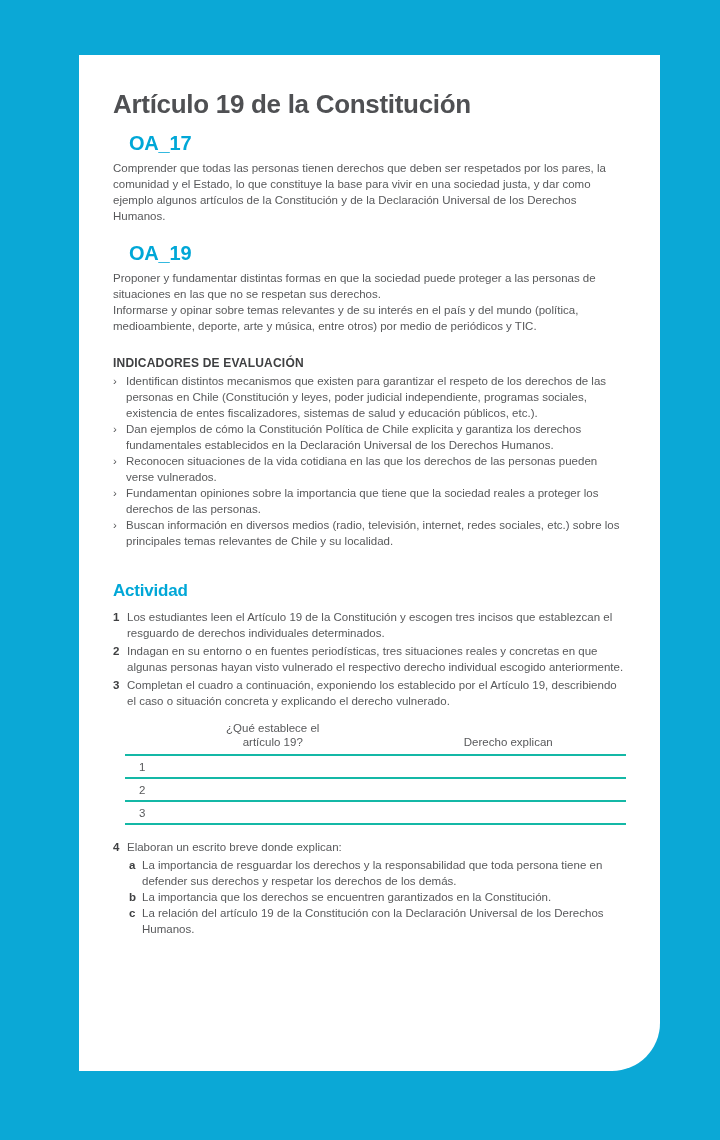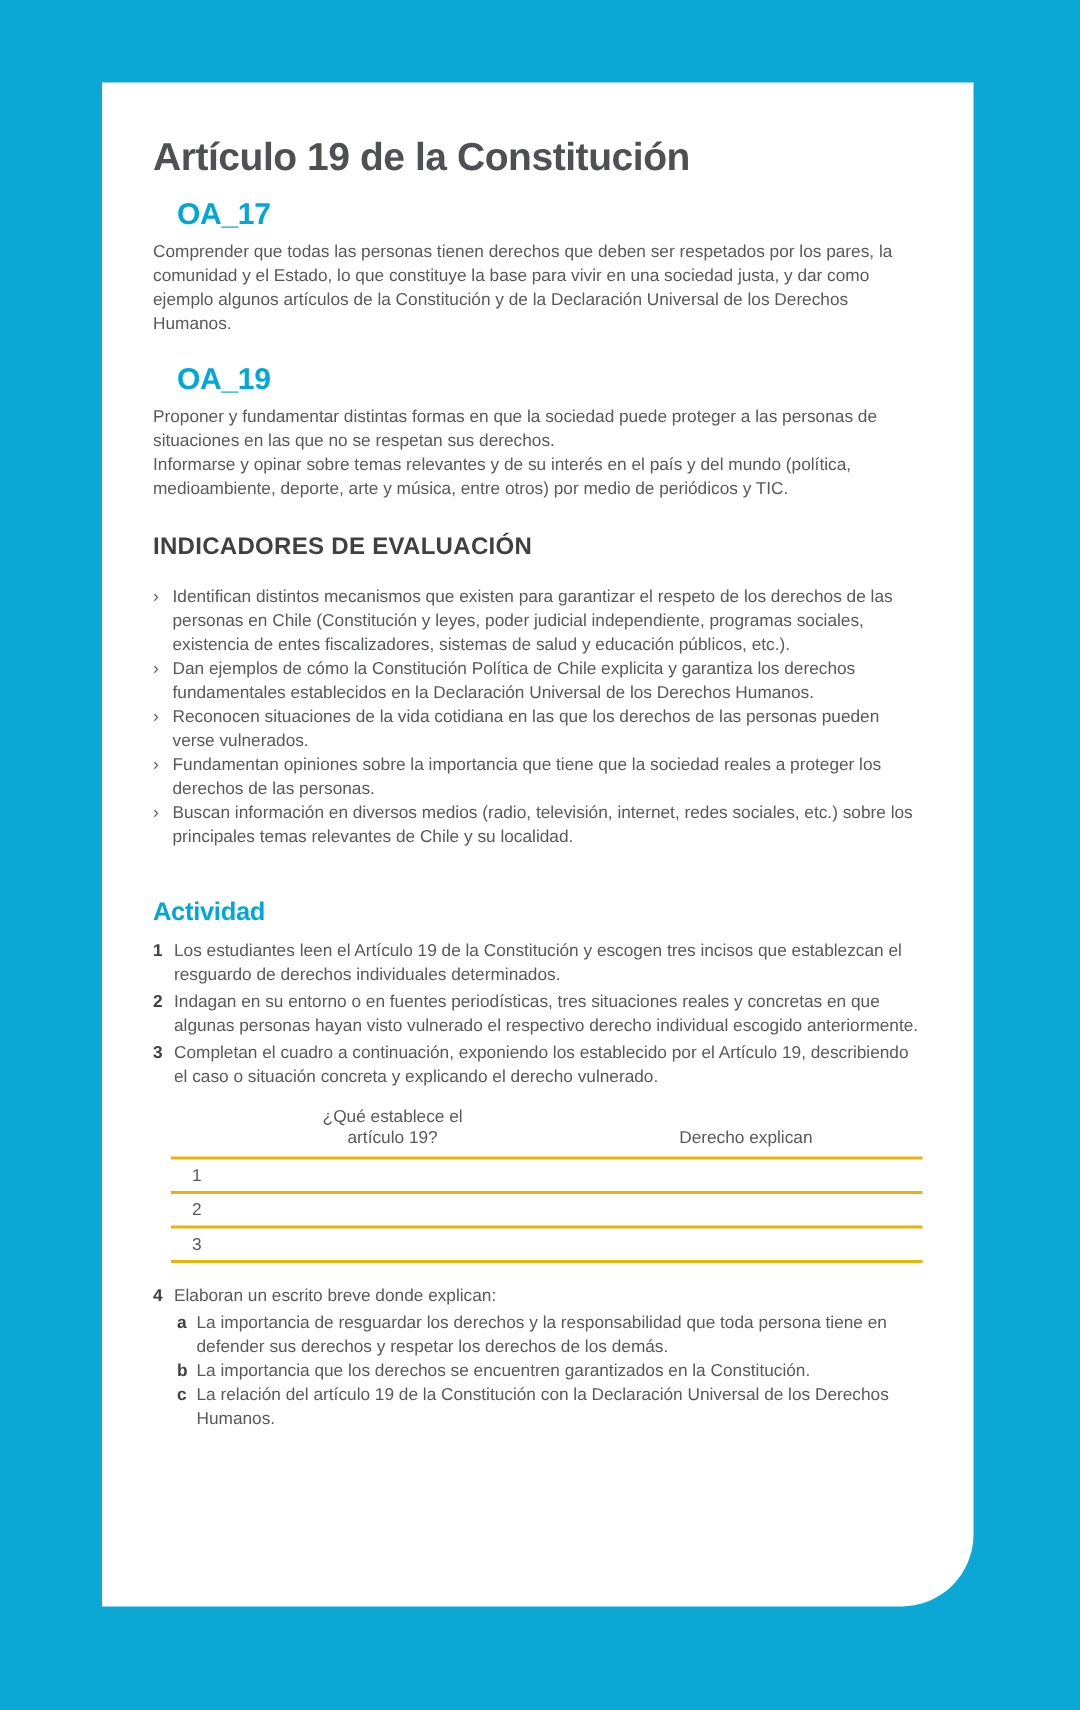--- a/index.html
+++ b/index.html
@@ -6,21 +6,21 @@
   body {
     width: 720px;
     height: 1140px;
     background: #0ba8d6;
     position: relative;
     font-family: "Liberation Sans", sans-serif;
     -webkit-font-smoothing: antialiased;
   }
   .sheet {
     position: absolute;
-    left: 68px;
+    left: 79px;
     top: 55px;
     width: 581px;
     height: 1016px;
     background: #ffffff;
     border-bottom-right-radius: 48px;
     box-sizing: border-box;
     padding: 34px 32px 0 34px;
     overflow: hidden;
   }
   .page-title {
@@ -38,25 +38,25 @@
     margin: 18px 0 5px 16px;
   }
   .oa-heading.first { margin-top: 8px; }
   .body-text {
     font-size: 11.5px;
     line-height: 16px;
     color: #58595b;
     margin: 0;
   }
   .indicators-heading {
-    font-size: 16px;
+    font-size: 12px;
     font-weight: bold;
     color: #3f4042;
     letter-spacing: 0.2px;
-    margin: 22px 0 16px 0;
+    margin: 22px 0 3px 0;
   }
   .bullets { list-style: none; margin: 0; padding: 0; }
   .bullets li { display: flex; }
   .bullet-marker {
     flex: none;
     width: 13px;
     font-size: 11.5px;
     line-height: 16px;
     color: #58595b;
   }
@@ -70,21 +70,21 @@
   .step { display: flex; margin-bottom: 2px; }
   .step-num {
     flex: none;
     width: 14px;
     font-size: 11.5px;
     line-height: 16px;
     font-weight: bold;
     color: #3f4042;
   }
   .acttable { margin: 12px 2px 14px 12px; }
-  .t-row { display: flex; border-bottom: 2px solid #eab308; }
+  .t-row { display: flex; border-bottom: 2px solid #14b8a6; }
   .t-head { align-items: flex-end; }
   .t-num {
     flex: none;
     width: 30px;
     box-sizing: border-box;
     padding-left: 14px;
     font-size: 11.5px;
     color: #58595b;
   }
   .t-cell {

